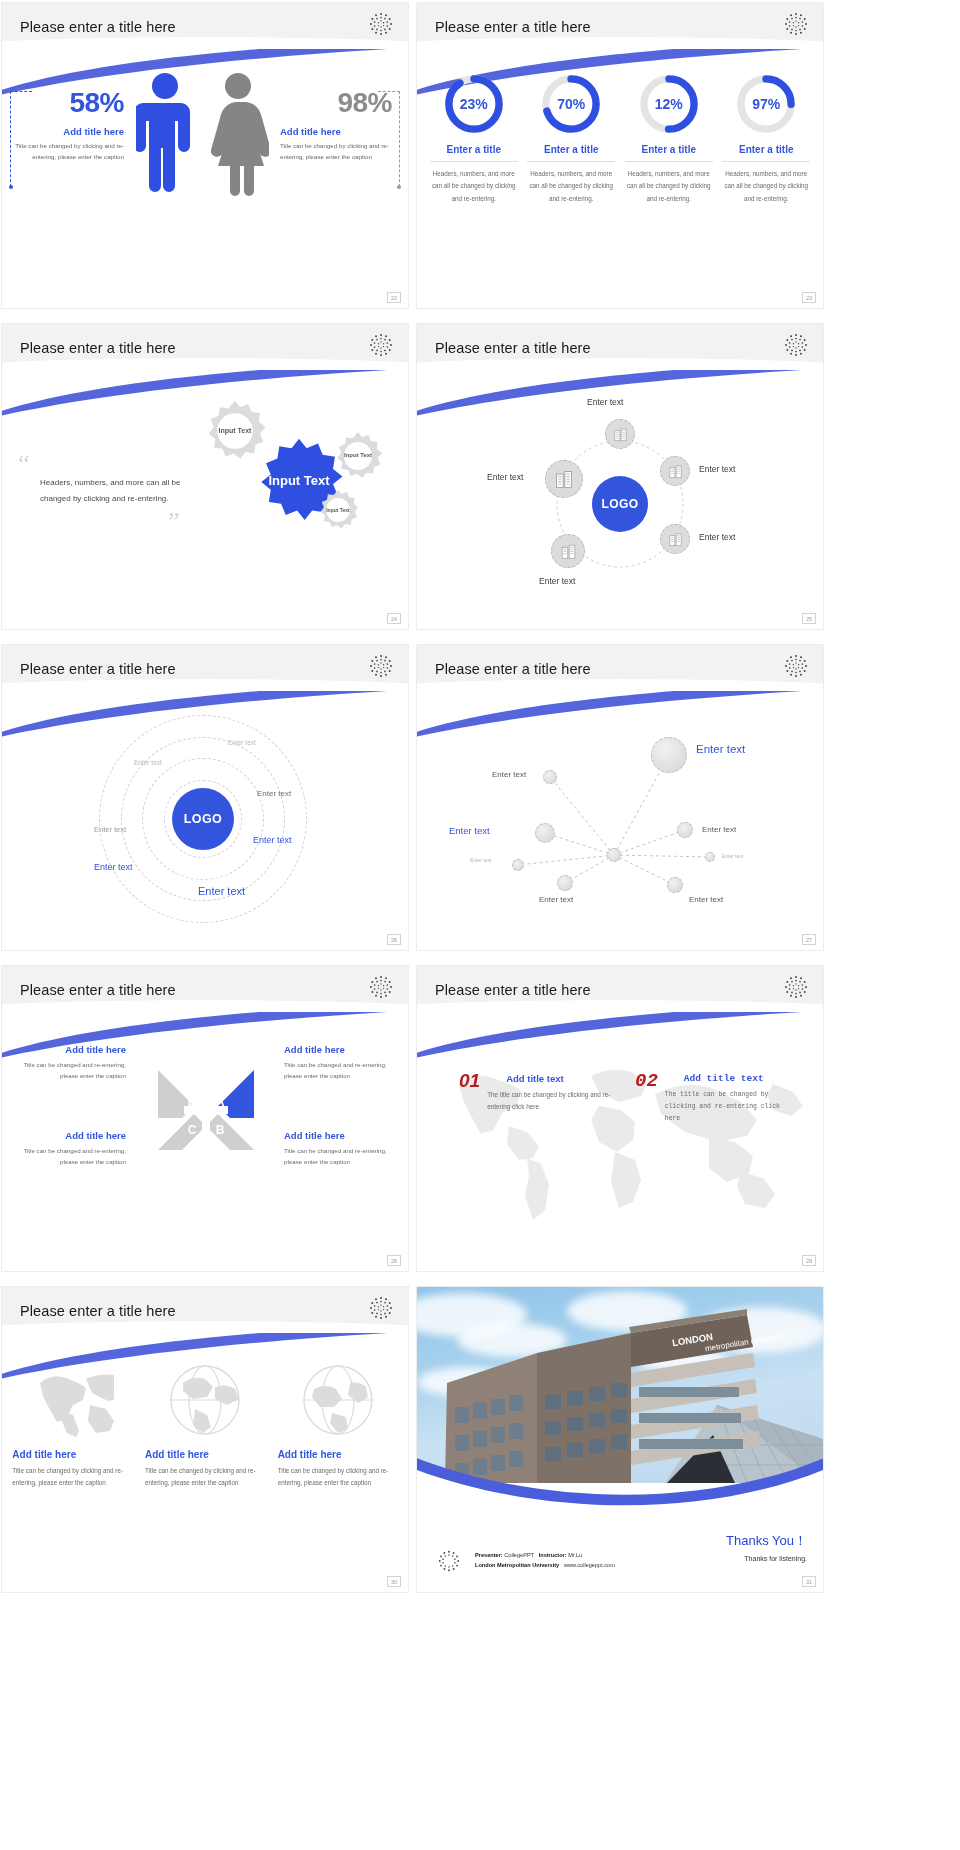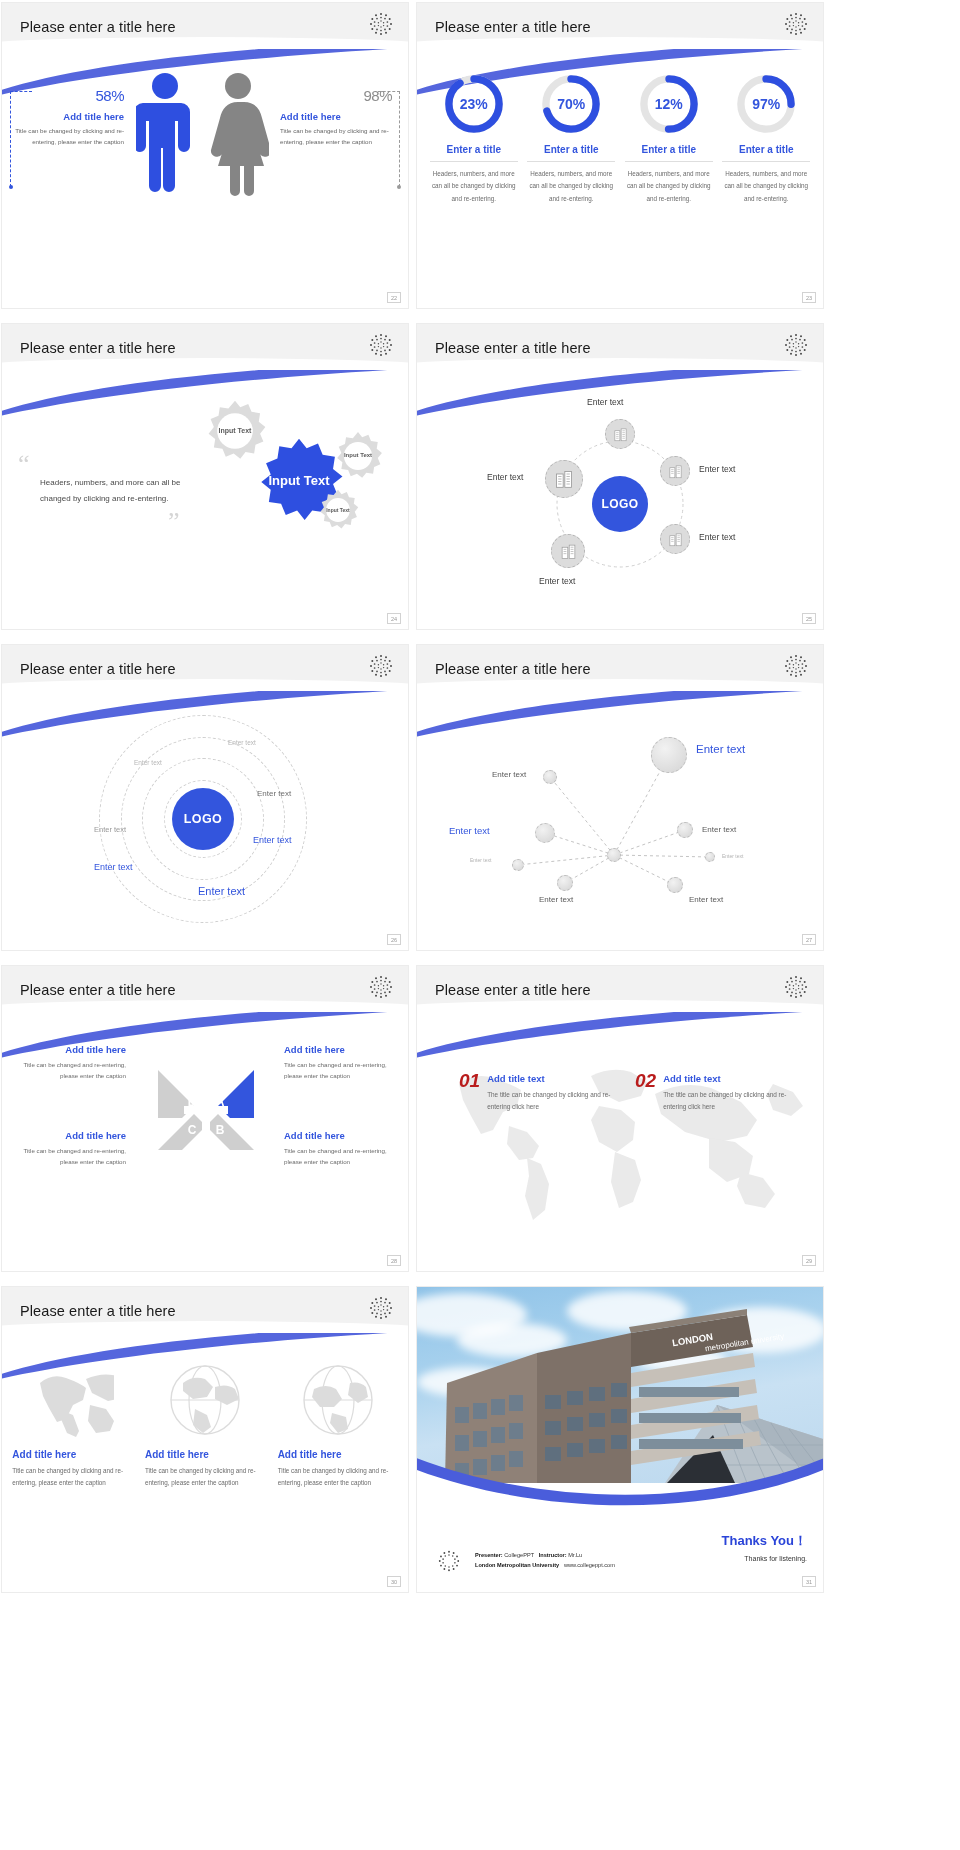--- a/index.html
+++ b/index.html
@@ -55,21 +55,21 @@
     font-size: 5.5px; line-height: 10px; text-align: center;
     z-index: 7; background: #fff;
   }
   .body { position: absolute; top: 60px; left: 0; right: 0; bottom: 0; z-index: 5; }
 
   
   .g-wrap { position: absolute; inset: 0; }
   .g-col { position: absolute; top: 24px; width: 112px; }
   .g-left { left: 10px; text-align: right; }
   .g-right { left: 278px; text-align: left; }
-  .g-pct { font-size: 15px; font-weight: normal; letter-spacing: -.5px; text-align: right; }
+  .g-pct { font-size: 28px; font-weight: bold; letter-spacing: -.5px; text-align: right; }
   .g-pct.b { color: #3355dd; }
   .g-pct.g { color: #8c8c8c; }
   .g-t { font-size: 9.5px; font-weight: bold; color: #3355dd; margin-top: 7px; }
   .g-d { font-size: 6.2px; color: #666; line-height: 1.75; margin-top: 4px; }
   .g-bracket { position: absolute; top: 28px; width: 22px; height: 96px; }
   .g-bracket.l { left: 8px; border-left: 1px dashed #3355dd; border-top: 1px dashed #3355dd; }
   .g-bracket.r { right: 8px; border-right: 1px dashed #9a9a9a; border-top: 1px dashed #9a9a9a; }
   .g-dot { position: absolute; width: 4px; height: 4px; border-radius: 50%; bottom: -2px; }
   .g-dot.l { background: #3355dd; left: -2px; }
   .g-dot.r { background: #9a9a9a; right: -2px; }
@@ -116,38 +116,38 @@
              background: radial-gradient(circle at 38% 32%, #f2f2f2, #d4d4d4); }
   .nw-lbl { position: absolute; white-space: nowrap; }
 
   
   .x-t { font-size: 9.5px; font-weight: bold; color: #3355dd; }
   .x-d { font-size: 6.2px; color: #6b6b6b; line-height: 1.8; margin-top: 4px; }
   .x-col { position: absolute; width: 112px; }
 
   
   .num { font-size: 19px; font-weight: bold; font-style: italic; color: #b91c1c; }
-  .n-t { font-size: 9.5px; font-weight: bold; color: #3355dd; }
+  .n-t { font-size: 9.5px; font-weight: bold; color: #3355dd; margin-left: 19px; }
   .n-d { font-size: 6.4px; color: #6b6b6b; line-height: 1.9; margin-top: 5px; }
 
   
   .gl-t { font-size: 10px; font-weight: bold; color: #3355dd; }
   .gl-d { font-size: 6.3px; color: #6b6b6b; line-height: 1.85; margin-top: 5px; }
 
   
   .photo { position: absolute; top: 0; left: 0; right: 0; height: 196px; overflow: hidden; }
   .sky { position: absolute; inset: 0;
          background: linear-gradient(170deg, #8fc3e8 0%, #a9d2ee 35%, #c9e1f3 60%, #bcd8ee 100%); }
   .cloud { position: absolute; border-radius: 50%; background: rgba(255,255,255,.82); filter: blur(4px); }
   .thanks-curve { position: absolute; left: -20px; bottom: 78px; width: 460px; height: 90px; z-index: 3; }
   .presenter { position: absolute; left: 58px; bottom: 22px; z-index: 6; }
   .p-line { font-size: 5.6px; color: #333; line-height: 1.7; }
   .p-line b { color: #111; }
   .thx { position: absolute; right: 16px; bottom: 30px; text-align: right; z-index: 6; }
-  .thx-1 { font-size: 13px; font-weight: bold; color: #2a44d8; }
+  .thx-1 { font-size: 13px; font-weight: normal; color: #2a44d8; }
   .thx-2 { font-size: 7px; color: #333; margin-top: 5px; }
 </style>
 </head>
 <body>
 
 <div class="grid">
 
   <div class="slide">
     <div class="hdr">
         <div class="hdr-curve"></div>
@@ -824,21 +824,21 @@
           <path d="M350 44 l20 8 10 14 -12 10 -18-6 -6-16 z"></path>
         </g>
       </svg>
       <div style="position:absolute;left:42px;top:44px;display:flex;align-items:flex-start;gap:7px;">
         <div class="num">01</div>
         <div style="width:124px;padding-top:3px;">
           <div class="n-t">Add title text</div>
           <div class="n-d">The title can be changed by clicking and re-entering click here</div>
         </div>
       </div>
-      <div style="position:absolute;left:218px;top:44px;display:flex;align-items:flex-start;gap:7px;">
+      <div style="position:absolute;left:218px;top:44px;display:flex;align-items:flex-start;gap:7px;font-family:Liberation Mono, monospace;">
         <div class="num">02</div>
         <div style="width:124px;padding-top:3px;">
           <div class="n-t">Add title text</div>
           <div class="n-d">The title can be changed by clicking and re-entering click here</div>
         </div>
       </div>
     </div>
     <div class="pageno">29</div>
   </div>
 

